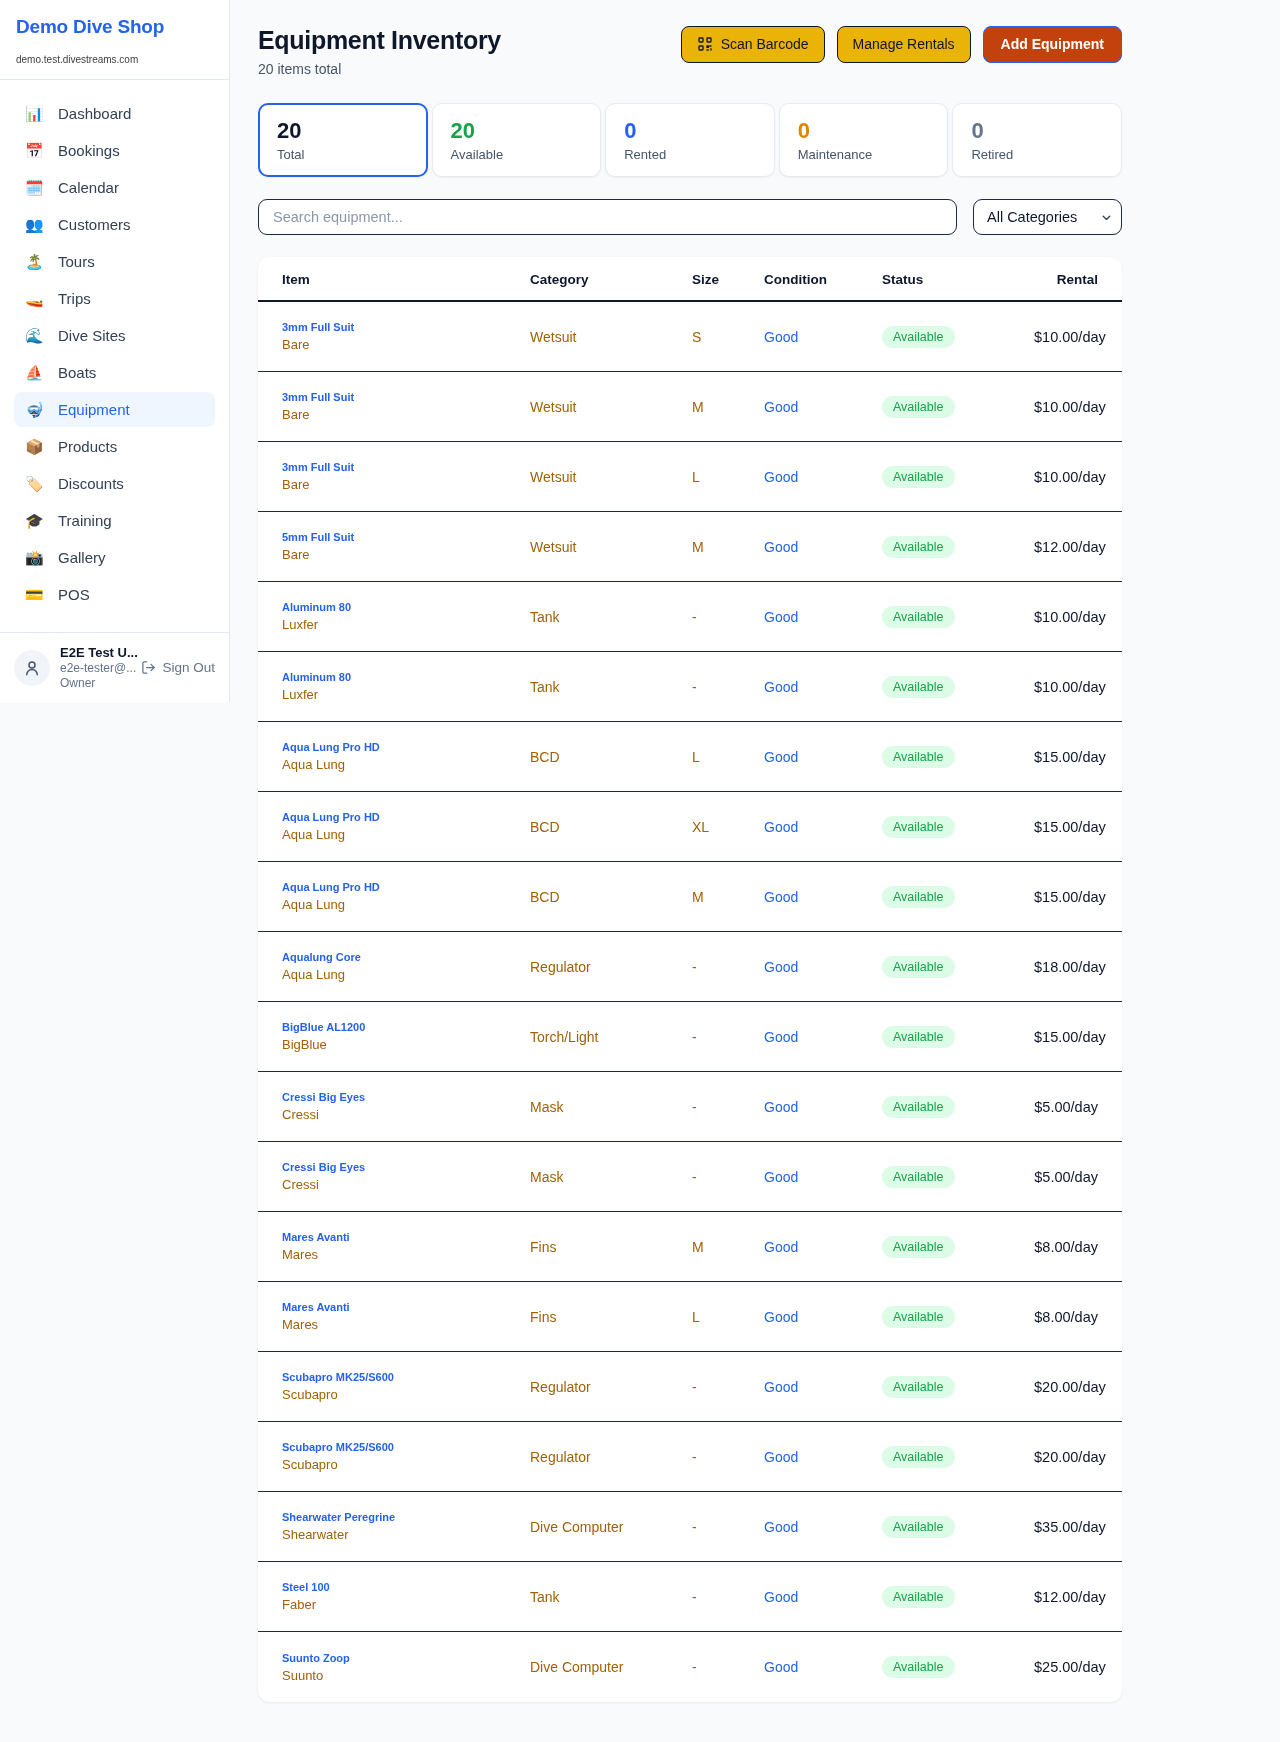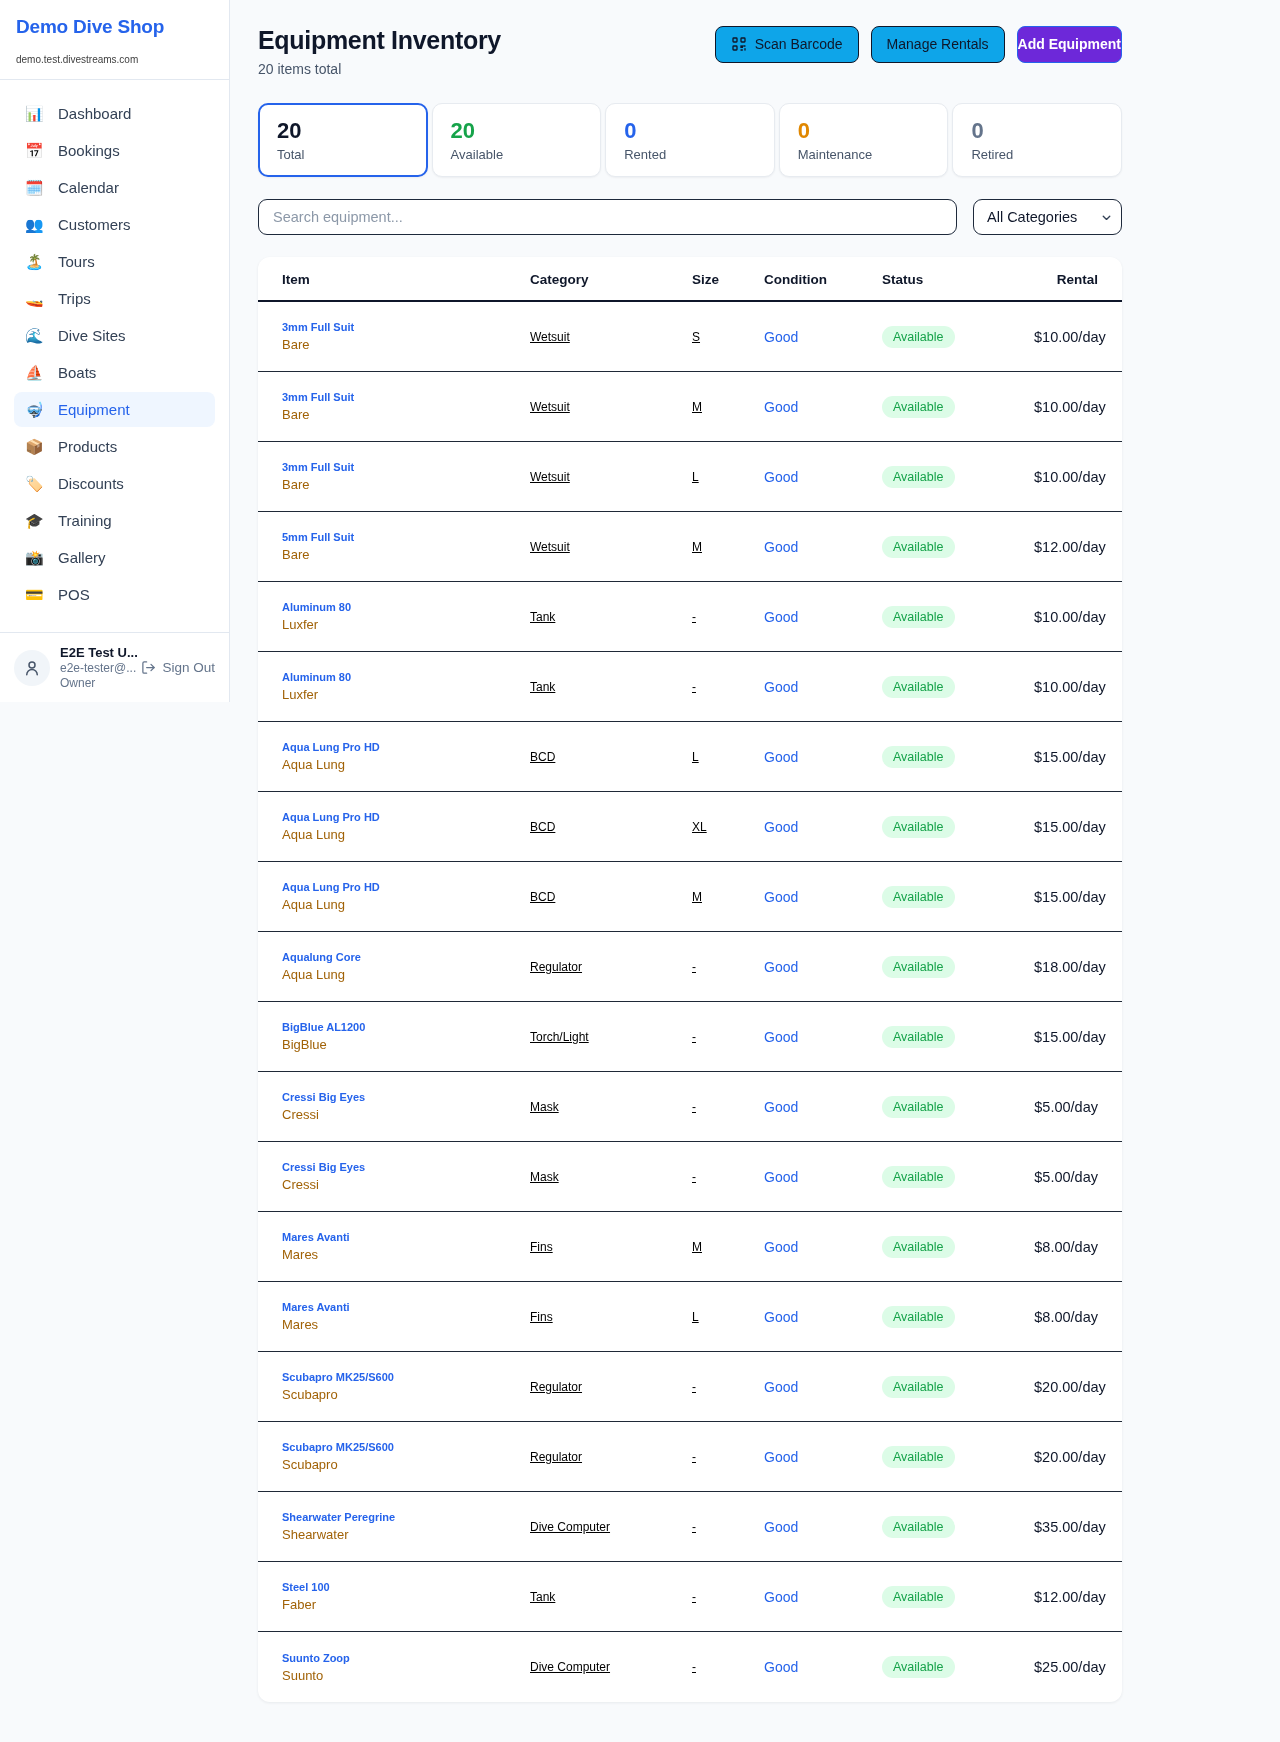--- a/index.html
+++ b/index.html
@@ -58,22 +58,22 @@
   .content { width: 864px; }
   .page-header { display: flex; justify-content: space-between; align-items: flex-start; }
   .page-title { font-size: 25px; font-weight: bold; letter-spacing: -0.3px; color: #0f172a; }
   .page-subtitle { font-size: 14px; color: #475569; margin-top: 6px; }
   .header-actions { display: flex; gap: 12px; align-items: center; }
   .btn {
     display: inline-flex; align-items: center; gap: 8px;
     font-family: inherit; font-size: 14px; cursor: pointer;
     border-radius: 8px; padding: 9px 15px; line-height: 1.2;
   }
-  .btn-outline { background: #0ea5e9; border: 1.5px solid #0f172a; color: #0f172a; font-weight: 500; }
-  .btn-primary { background: #6d28d9; border: 1.5px solid #2563eb; color: #ffffff; font-weight: 600; padding: 9px 0; }
+  .btn-outline { background: #eab308; border: 1.5px solid #0f172a; color: #0f172a; font-weight: 500; }
+  .btn-primary { background: #c2410c; border: 1.5px solid #2563eb; color: #ffffff; font-weight: 600; padding: 9px 17px; }
   
   .stats-row { display: flex; gap: 4px; margin-top: 26px; }
   .stat-card {
     flex: 1; background: #ffffff; border: 1px solid #e7ebf0; border-radius: 10px;
     padding: 14px 18px; box-shadow: 0 1px 2px rgba(15,23,42,0.05); cursor: pointer;
   }
   .stat-card.active { border: 2px solid #2563eb; padding: 13px 17px; }
   .stat-value { font-size: 22px; font-weight: bold; }
   .stat-label { font-size: 13px; color: #475569; margin-top: 3px; }
   
@@ -97,21 +97,21 @@
     box-shadow: 0 1px 3px rgba(15,23,42,0.07); overflow: hidden;
   }
   .tgrid { display: grid; grid-template-columns: 248px 162px 72px 118px 152px 1fr; align-items: center; }
   .thead { padding: 15px 24px 13px 24px; border-bottom: 2px solid #0f172a; }
   .th { font-size: 13.5px; font-weight: bold; color: #0f172a; }
   .th-rental { text-align: right; }
   .trow { padding: 12px 24px; border-bottom: 1px solid #1f2937; min-height: 70px; }
   .trow:last-child { border-bottom: none; }
   .cell-item-name { color: #2563eb; font-size: 11px; font-weight: 600; cursor: pointer; }
   .cell-item-brand { color: #a16207; font-size: 13px; margin-top: 4px; }
-  .cell-cat, .cell-size { font-size: 12px; color: #000000; text-decoration: underline; }
+  .cell-cat, .cell-size { font-size: 14px; color: #a16207; }
   .cell-cond { font-size: 14px; color: #2563eb; cursor: pointer; }
   .badge {
     display: inline-block; padding: 4px 11px; border-radius: 999px;
     background: #dcfce7; color: #16a34a; font-size: 12.5px;
   }
   .cell-rental { text-align: right; font-size: 14.5px; color: #0f172a; }
   svg { display: block; }
 </style>
 </head>
 <body>

